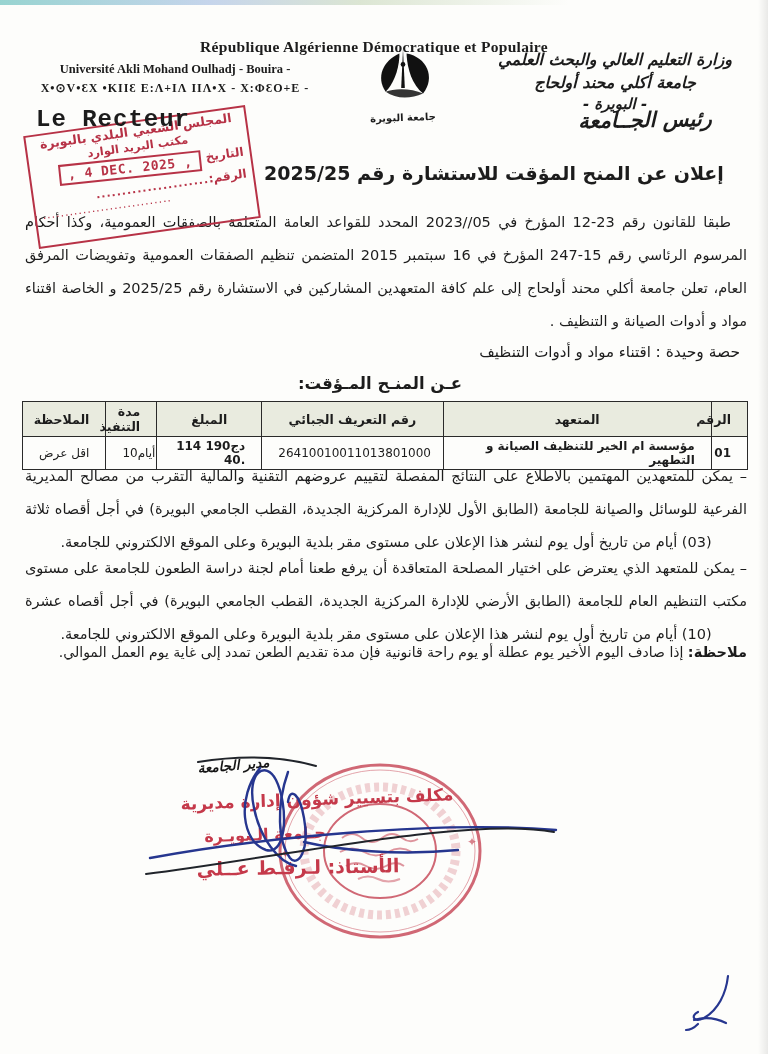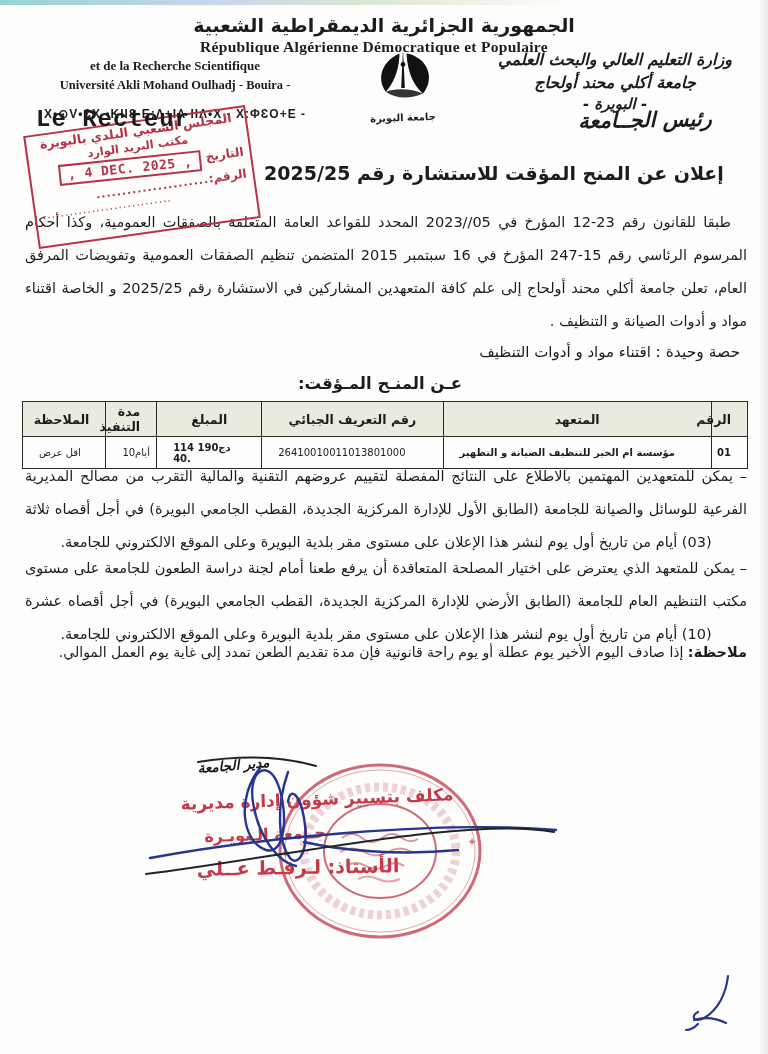--- a/index.html
+++ b/index.html
@@ -15,21 +15,21 @@
     background:linear-gradient(270deg,rgba(90,90,90,.12),rgba(0,0,0,0));}
 
   
   .republic-ar{position:absolute;top:14px;left:0;width:768px;text-align:center;
     font-size:19px;font-weight:bold;direction:rtl;}
   .republic-fr{position:absolute;top:38px;left:0;width:748px;text-align:center;
     font-family:"Liberation Serif",serif;font-size:15.5px;font-weight:bold;letter-spacing:.3px;}
   .ministry-fr{position:absolute;top:58px;left:30px;width:290px;text-align:center;
     font-family:"Liberation Serif",serif;font-weight:bold;font-size:13px;line-height:1.25;}
   .university-fr{margin-top:4px;font-size:12.5px;}
-  .tifinagh{margin-top:13px;font-family:Liberation Sans, sans-serif;font-size:12px;letter-spacing:1px;}
+  .tifinagh{margin-top:3px;font-family:Liberation Serif, serif;font-size:12px;letter-spacing:1px;}
   .logo-wrap{position:absolute;top:48px;left:348px;width:110px;text-align:center;}
   .logo-caption{font-size:10px;font-weight:bold;direction:rtl;margin-top:-2px;
     transform:rotate(-2deg);}
   .ministry-ar{position:absolute;top:48px;left:470px;width:290px;text-align:center;
     direction:rtl;font-size:16px;font-weight:bold;line-height:1.45;font-style:italic;}
   .city-ar{font-size:15px;}
   .rector-ar{position:absolute;top:108px;left:540px;width:210px;text-align:center;
     direction:rtl;font-size:21px;font-weight:bold;font-style:italic;transform:rotate(-1deg);}
 
   
@@ -58,21 +58,21 @@
     text-align:right;font-size:15px;padding-right:8px;}
   .lot-label{font-weight:normal;font-size:15.5px;}
   .award-heading{position:absolute;top:374px;left:120px;width:520px;direction:rtl;
     text-align:center;font-size:16.5px;font-weight:bold;}
 
   
   .award-table{position:absolute;top:401px;left:22px;width:726px;border-collapse:collapse;
     direction:rtl;table-layout:fixed;}
   .award-table th,.award-table td{border:1.6px solid #2a2a2a;padding:2px 16px;}
   .award-table th{background:#e9ebdf;font-size:12.5px;font-weight:bold;height:22px;}
-  .award-table td{font-size:10px;height:27px;text-align:left;}
+  .award-table td{font-size:12px;height:27px;text-align:right;}
   .col-num{width:5%;}.col-vendor{width:37%;}.col-tax{width:25%;}
   .col-amount{width:14.5%;}.col-dur{width:7%;}.col-note{width:11.5%;}
   .cell-num{font-weight:bold;font-size:14px;}
   .cell-vendor{font-weight:bold;font-size:13px;}
   .cell-tax{text-align:left;font-size:14.5px;padding-left:8px;}
   .cell-amount{font-weight:bold;font-size:13.5px;}
   .cell-dur{font-size:12.5px;}
   .cell-note{font-size:13px;}
 
   .bullet1{top:460px;text-align-last:center;}
@@ -93,25 +93,23 @@
   .corner-ink{position:absolute;top:972px;left:668px;z-index:5;}
 </style>
 </head>
 <body>
 
 <div class="page">
 
   <div class="artifact-top"></div>
   <div class="artifact-right"></div>
 
-  <div class="republic-ar">الجمهورية الجزائرية الديمقراطية الشعبية</div>
   <div class="republic-fr">République Algérienne Démocratique et Populaire</div>
 
   <div class="ministry-fr">
-    <div>et de la Recherche Scientifique</div>
     <div class="university-fr">Université Akli Mohand Oulhadj - Bouira -</div>
     <div class="tifinagh">X•⊙V•ƐX •KIIƐ E:Λ+IΛ IIΛ•X - X:ΦƐO+E -</div>
   </div>
 
   <div class="logo-wrap">
     <svg width="92" height="62" viewBox="0 0 100 68">
       <path d="M50 1 L52 44 L48 44 Z" fill="#111"></path>
       <path d="M46 6 C28 14 20 32 31 48 C39 40 45 26 46 10 Z" fill="#111"></path>
       <path d="M54 6 C76 10 86 32 72 50 C60 40 55 24 54 8 Z" fill="#111"></path>
       <path d="M31 48 C40 44 60 44 72 50 C58 56 42 56 31 48 Z" fill="#111" opacity=".85"></path>

